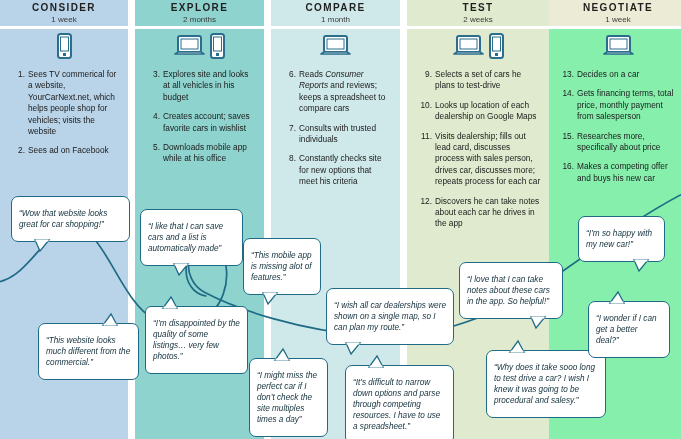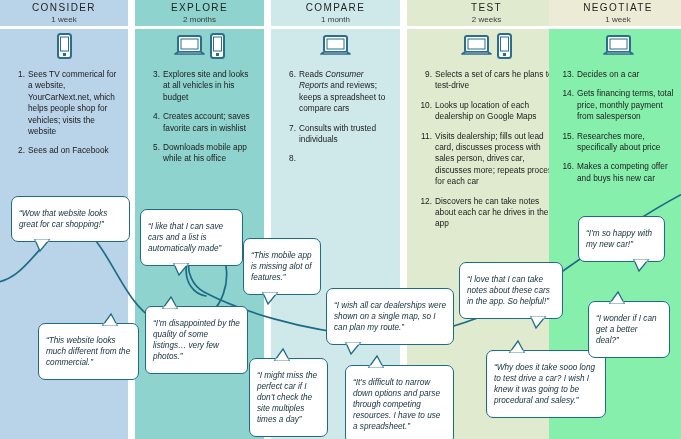--- a/index.html
+++ b/index.html
@@ -13,21 +13,21 @@
   #map{position:absolute;inset:0;width:681px;height:439px;}
 
   
   .col{position:absolute;top:0;bottom:0;}
   .col .hdr{
     position:absolute;left:0;right:0;top:0;height:26px;
     display:flex;flex-direction:column;align-items:center;justify-content:center;
   }
   .col .body{position:absolute;left:0;right:0;top:29px;bottom:0;}
   .hdr-title{
-    font-size:10px;font-weight:normal;letter-spacing:1.4px;color:#1f1f1f;
+    font-size:10px;font-weight:bold;letter-spacing:1.4px;color:#1f1f1f;
     line-height:11px;
   }
   .hdr-sub{font-size:8px;color:#3a3a3a;line-height:11px;margin-top:1px;}
 
   
   .icons{position:absolute;top:6px;left:0;right:0;display:flex;justify-content:center;align-items:flex-end;gap:5px;height:28px;}
 
   
   .steps{position:absolute;left:10px;right:8px;top:40px;}
   .step{display:flex;font-size:8.3px;line-height:11.4px;color:#1b1b1b;margin-bottom:8px;}
@@ -143,26 +143,27 @@
         <div class="step">
           <span class="num">6.</span>
           <span class="txt"><span>Reads </span><i>Consumer Reports</i><span> and reviews; keeps a spreadsheet to compare cars</span></span>
         </div>
         <div class="step">
           <span class="num">7.</span>
           <span class="txt">Consults with trusted individuals</span>
         </div>
         <div class="step">
           <span class="num">8.</span>
-        </div>
-      </div>
-    </div>
-  </div>
-
-  <div class="col" id="col-3" style="left:407px;width:142px;padding-left:17px;">
+          <span class="txt">Constantly checks site for new options that meet his criteria</span>
+        </div>
+      </div>
+    </div>
+  </div>
+
+  <div class="col" id="col-3" style="left:407px;width:142px;">
     <div class="hdr" style="background:#dfeace;">
       <div class="hdr-title">TEST</div>
       <div class="hdr-sub">2 weeks</div>
     </div>
     <div class="body" style="background:#dfeace;">
       <div class="icons">
         <span>
           <svg width="31" height="26" viewBox="0 0 31 26">
               <rect x="4" y="3" width="23" height="16" rx="2" fill="#fff" stroke="#2b6d8c" stroke-width="2"></rect>
               <rect x="7" y="6" width="17" height="10" fill="#fff" stroke="#2b6d8c" stroke-width="1"></rect>

